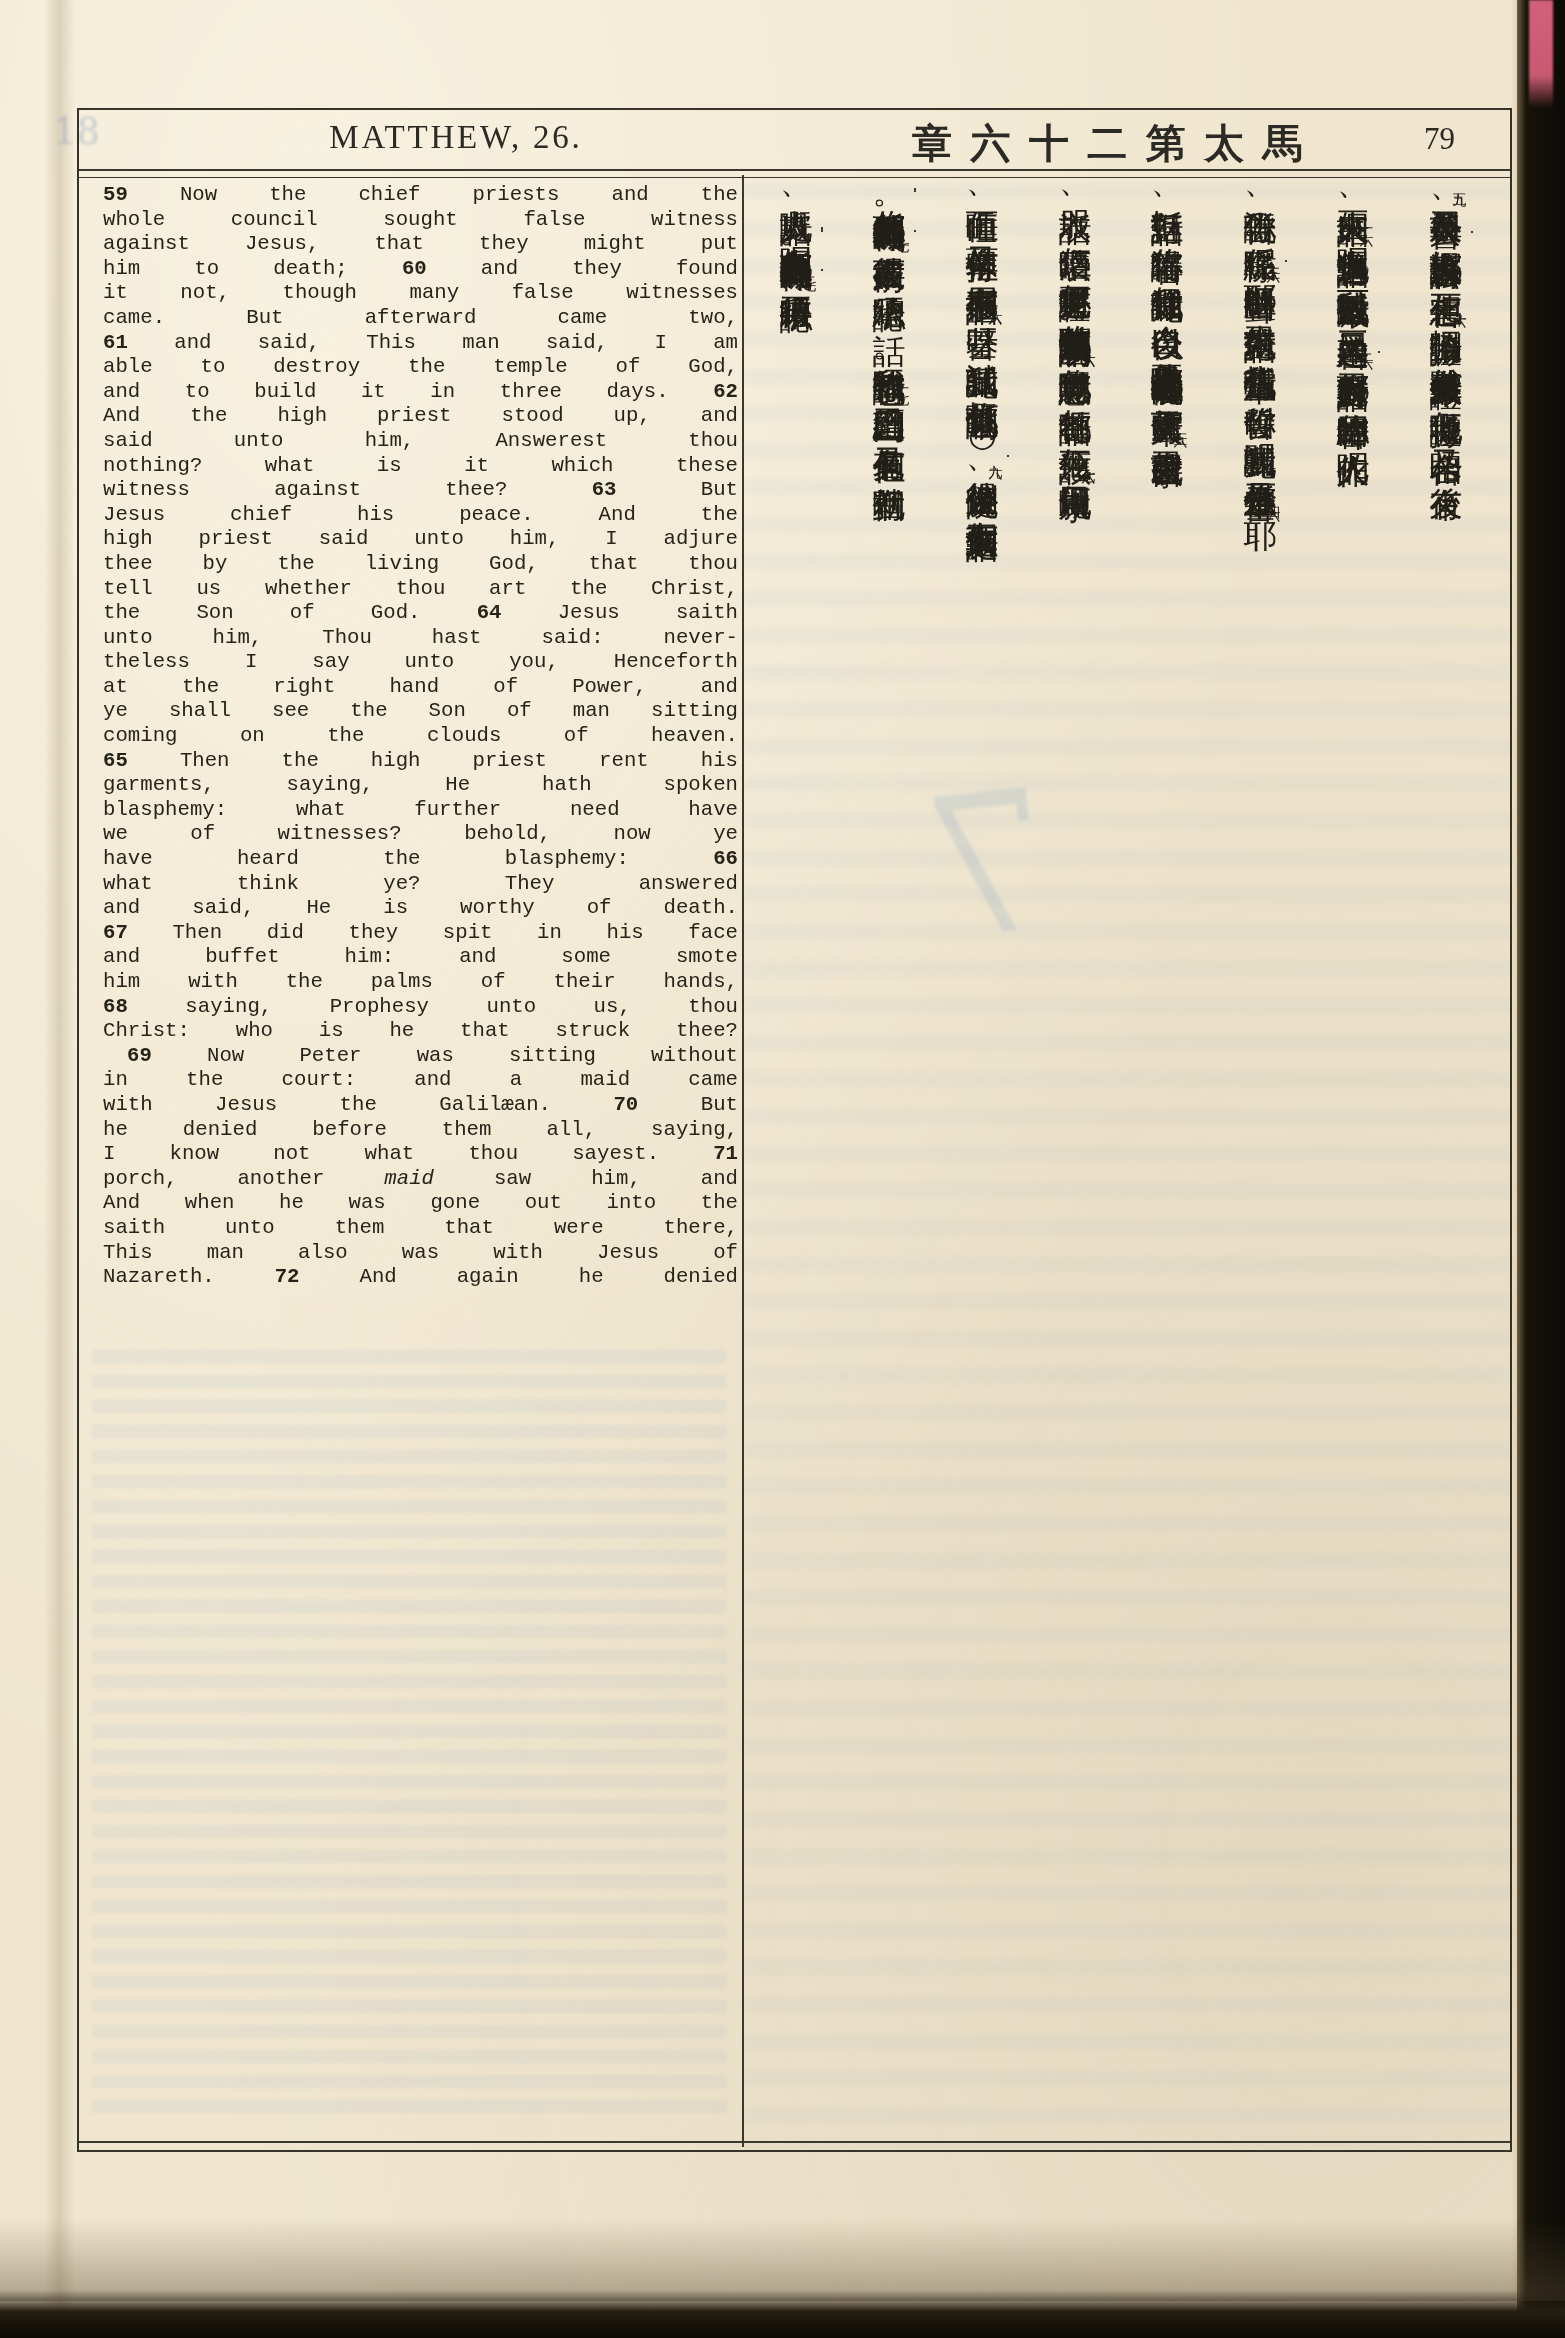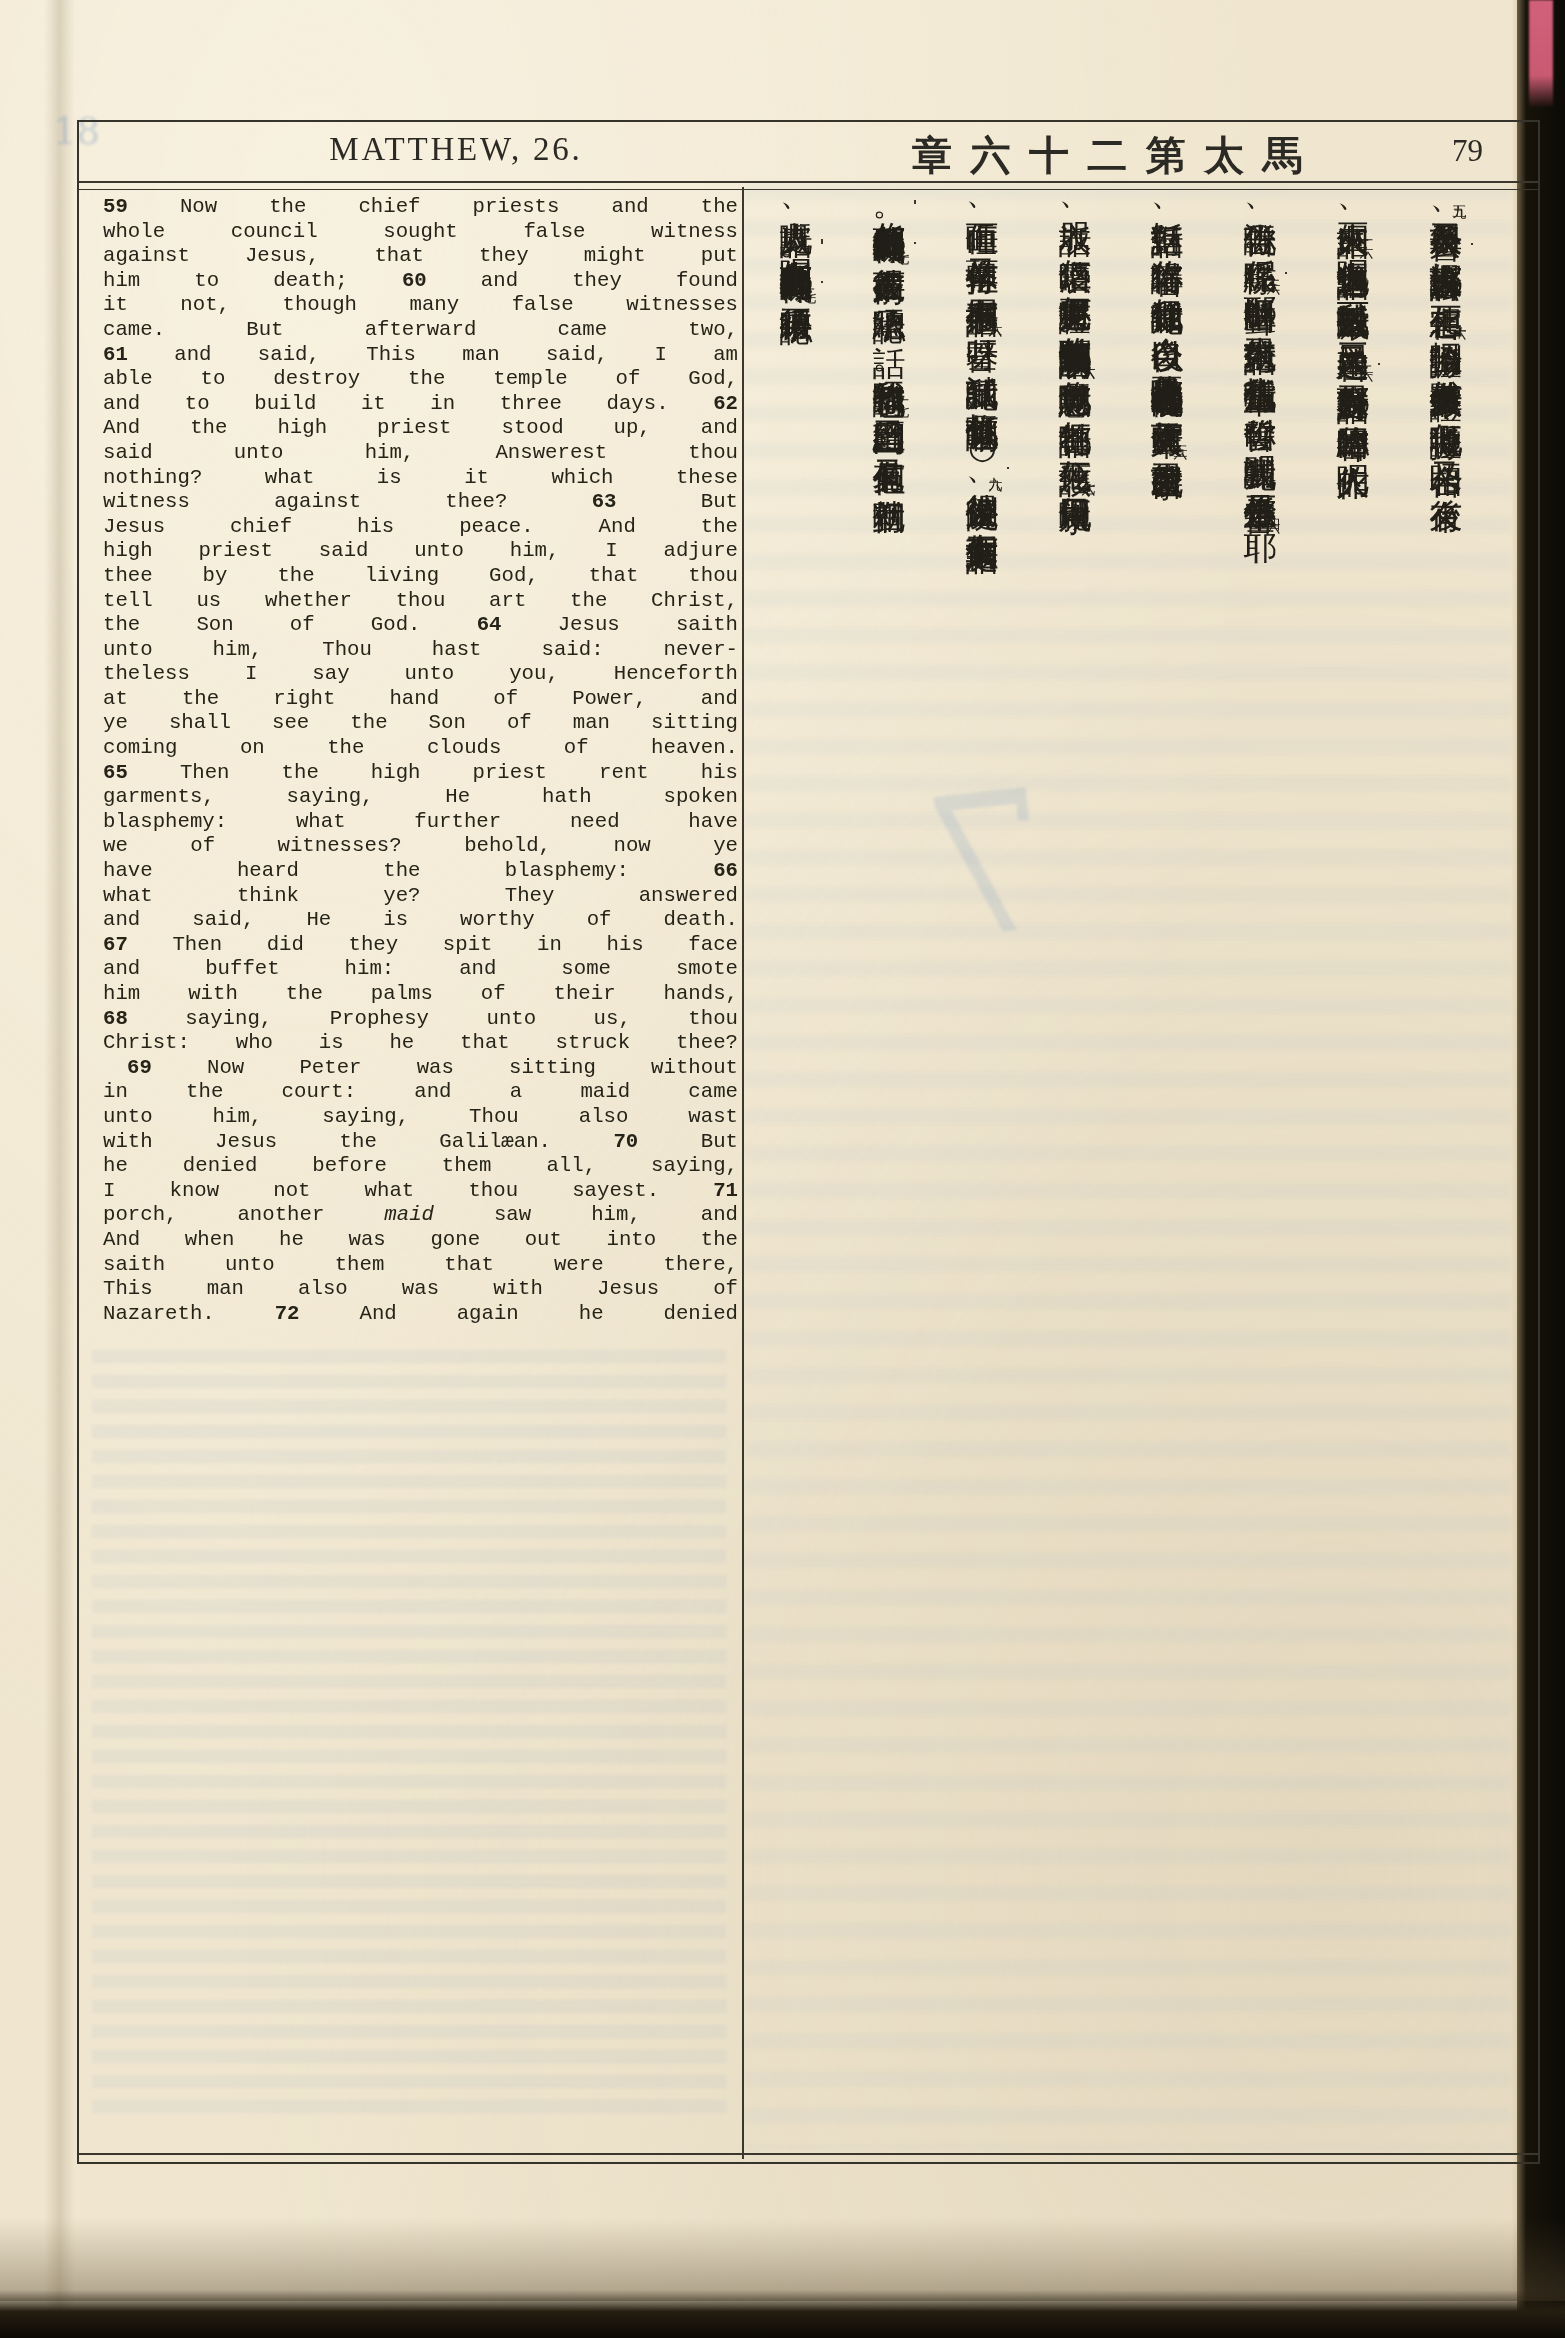--- a/index.html
+++ b/index.html
@@ -31,22 +31,22 @@
     font-family:"DejaVu Serif",serif;}
   .bleed-num{position:absolute;left:53px;top:110px;font-size:37px;
     color:rgba(110,145,190,.35);filter:blur(1.4px);font-family:"DejaVu Serif",serif;}
   .bleed-stripes-en{position:absolute;left:92px;top:1350px;width:634px;height:771px;
     background:repeating-linear-gradient(180deg,rgba(130,160,195,.10) 0 13px,rgba(130,160,195,0) 13px 25px);
     filter:blur(1.8px);}
   .bleed-wash{position:absolute;left:744px;top:184px;width:767px;height:1965px;
     background:repeating-linear-gradient(180deg,rgba(140,170,200,.07) 0 14.7px,rgba(140,170,200,0) 14.7px 37px);
     filter:blur(2.8px);}
   
-  .page-box{position:absolute;left:77px;top:120px;width:1431px;height:2040px;
-    border:2.8px solid #35332a;background:transparent;padding-left:28px;}
+  .page-box{position:absolute;left:77px;top:108px;width:1431px;height:2040px;
+    border:2.8px solid #35332a;background:transparent;}
   .header-row{position:absolute;left:0;top:0;width:100%;height:59px;}
   .header-rule{position:absolute;left:0;top:59px;width:100%;height:6.4px;
     border-top:2.8px solid #3a382e;border-bottom:1.8px solid #3a382e;}
   .htitle-left{position:absolute;left:138px;top:9.2px;width:478px;text-align:center;
     font-size:33px;letter-spacing:2.8px;color:#2c2a24;}
   .htitle-right{position:absolute;left:808px;top:5.5px;width:459px;text-align:center;
     font-size:40px;letter-spacing:18.4px;color:#2c2a24;font-weight:bold;
     font-family:"DejaVu Serif",serif;white-space:nowrap;}
   .pagenum{position:absolute;right:55px;top:11px;font-size:31px;color:#2c2a24;}
   .divider{position:absolute;left:663px;top:65px;width:2.3px;height:1972px;background:#3a382e;}
@@ -122,21 +122,20 @@
       <div class="eline">have heard the blasphemy: <b>66</b></div>
       <div class="eline">what think ye? They answered</div>
       <div class="eline">and said, He is worthy of death.</div>
       <div class="eline"><b>67</b> Then did they spit in his face</div>
       <div class="eline">and buffet him: and some smote</div>
       <div class="eline">him with the palms of their hands,</div>
       <div class="eline"><b>68</b> saying, Prophesy unto us, thou</div>
       <div class="eline">Christ: who is he that struck thee?</div>
       <div class="eline indent"><b>69</b> Now Peter was sitting without</div>
       <div class="eline">in the court: and a maid came</div>
-      <div class="eline">unto him, saying, Thou also wast</div>
       <div class="eline">with Jesus the Galilæan. <b>70</b> But</div>
       <div class="eline">he denied before them all, saying,</div>
       <div class="eline">I know not what thou sayest. <b>71</b></div>
       <div class="eline">porch, another <i>maid</i> saw him, and</div>
       <div class="eline">And when he was gone out into the</div>
       <div class="eline">saith unto them that were there,</div>
       <div class="eline">This man also was with Jesus of</div>
       <div class="eline">Nazareth. <b>72</b> And again he denied</div>
     </div>
 

